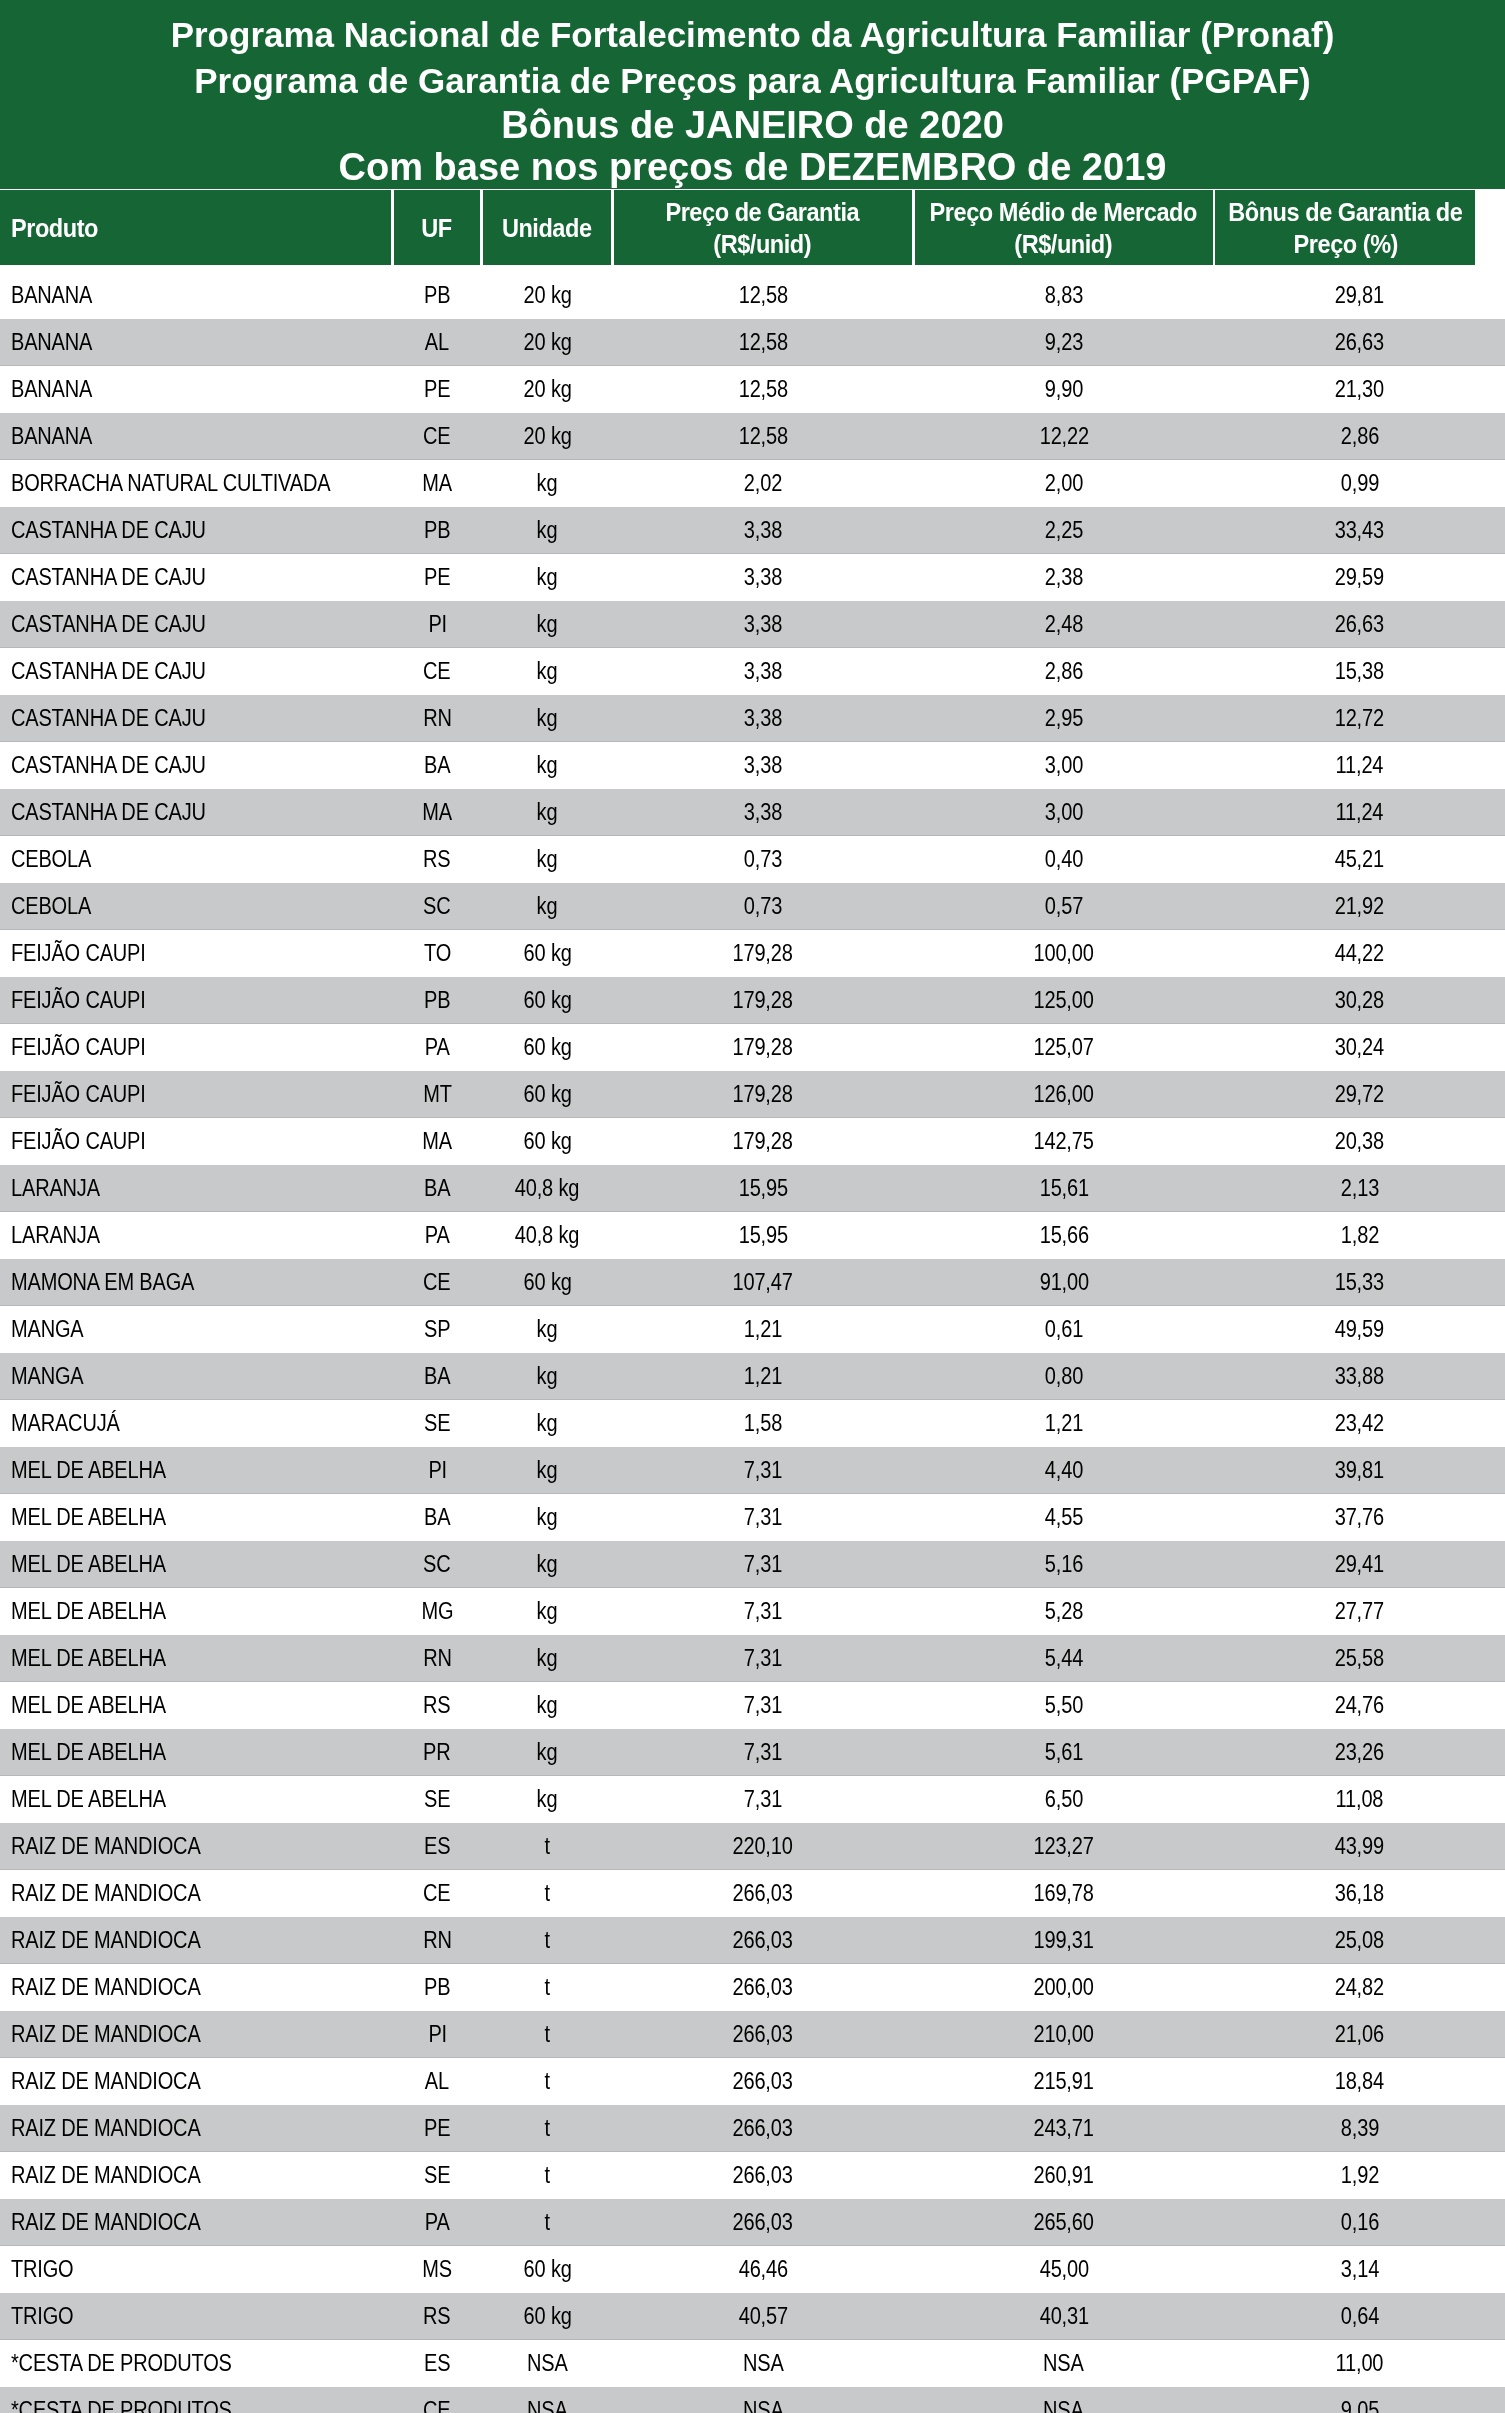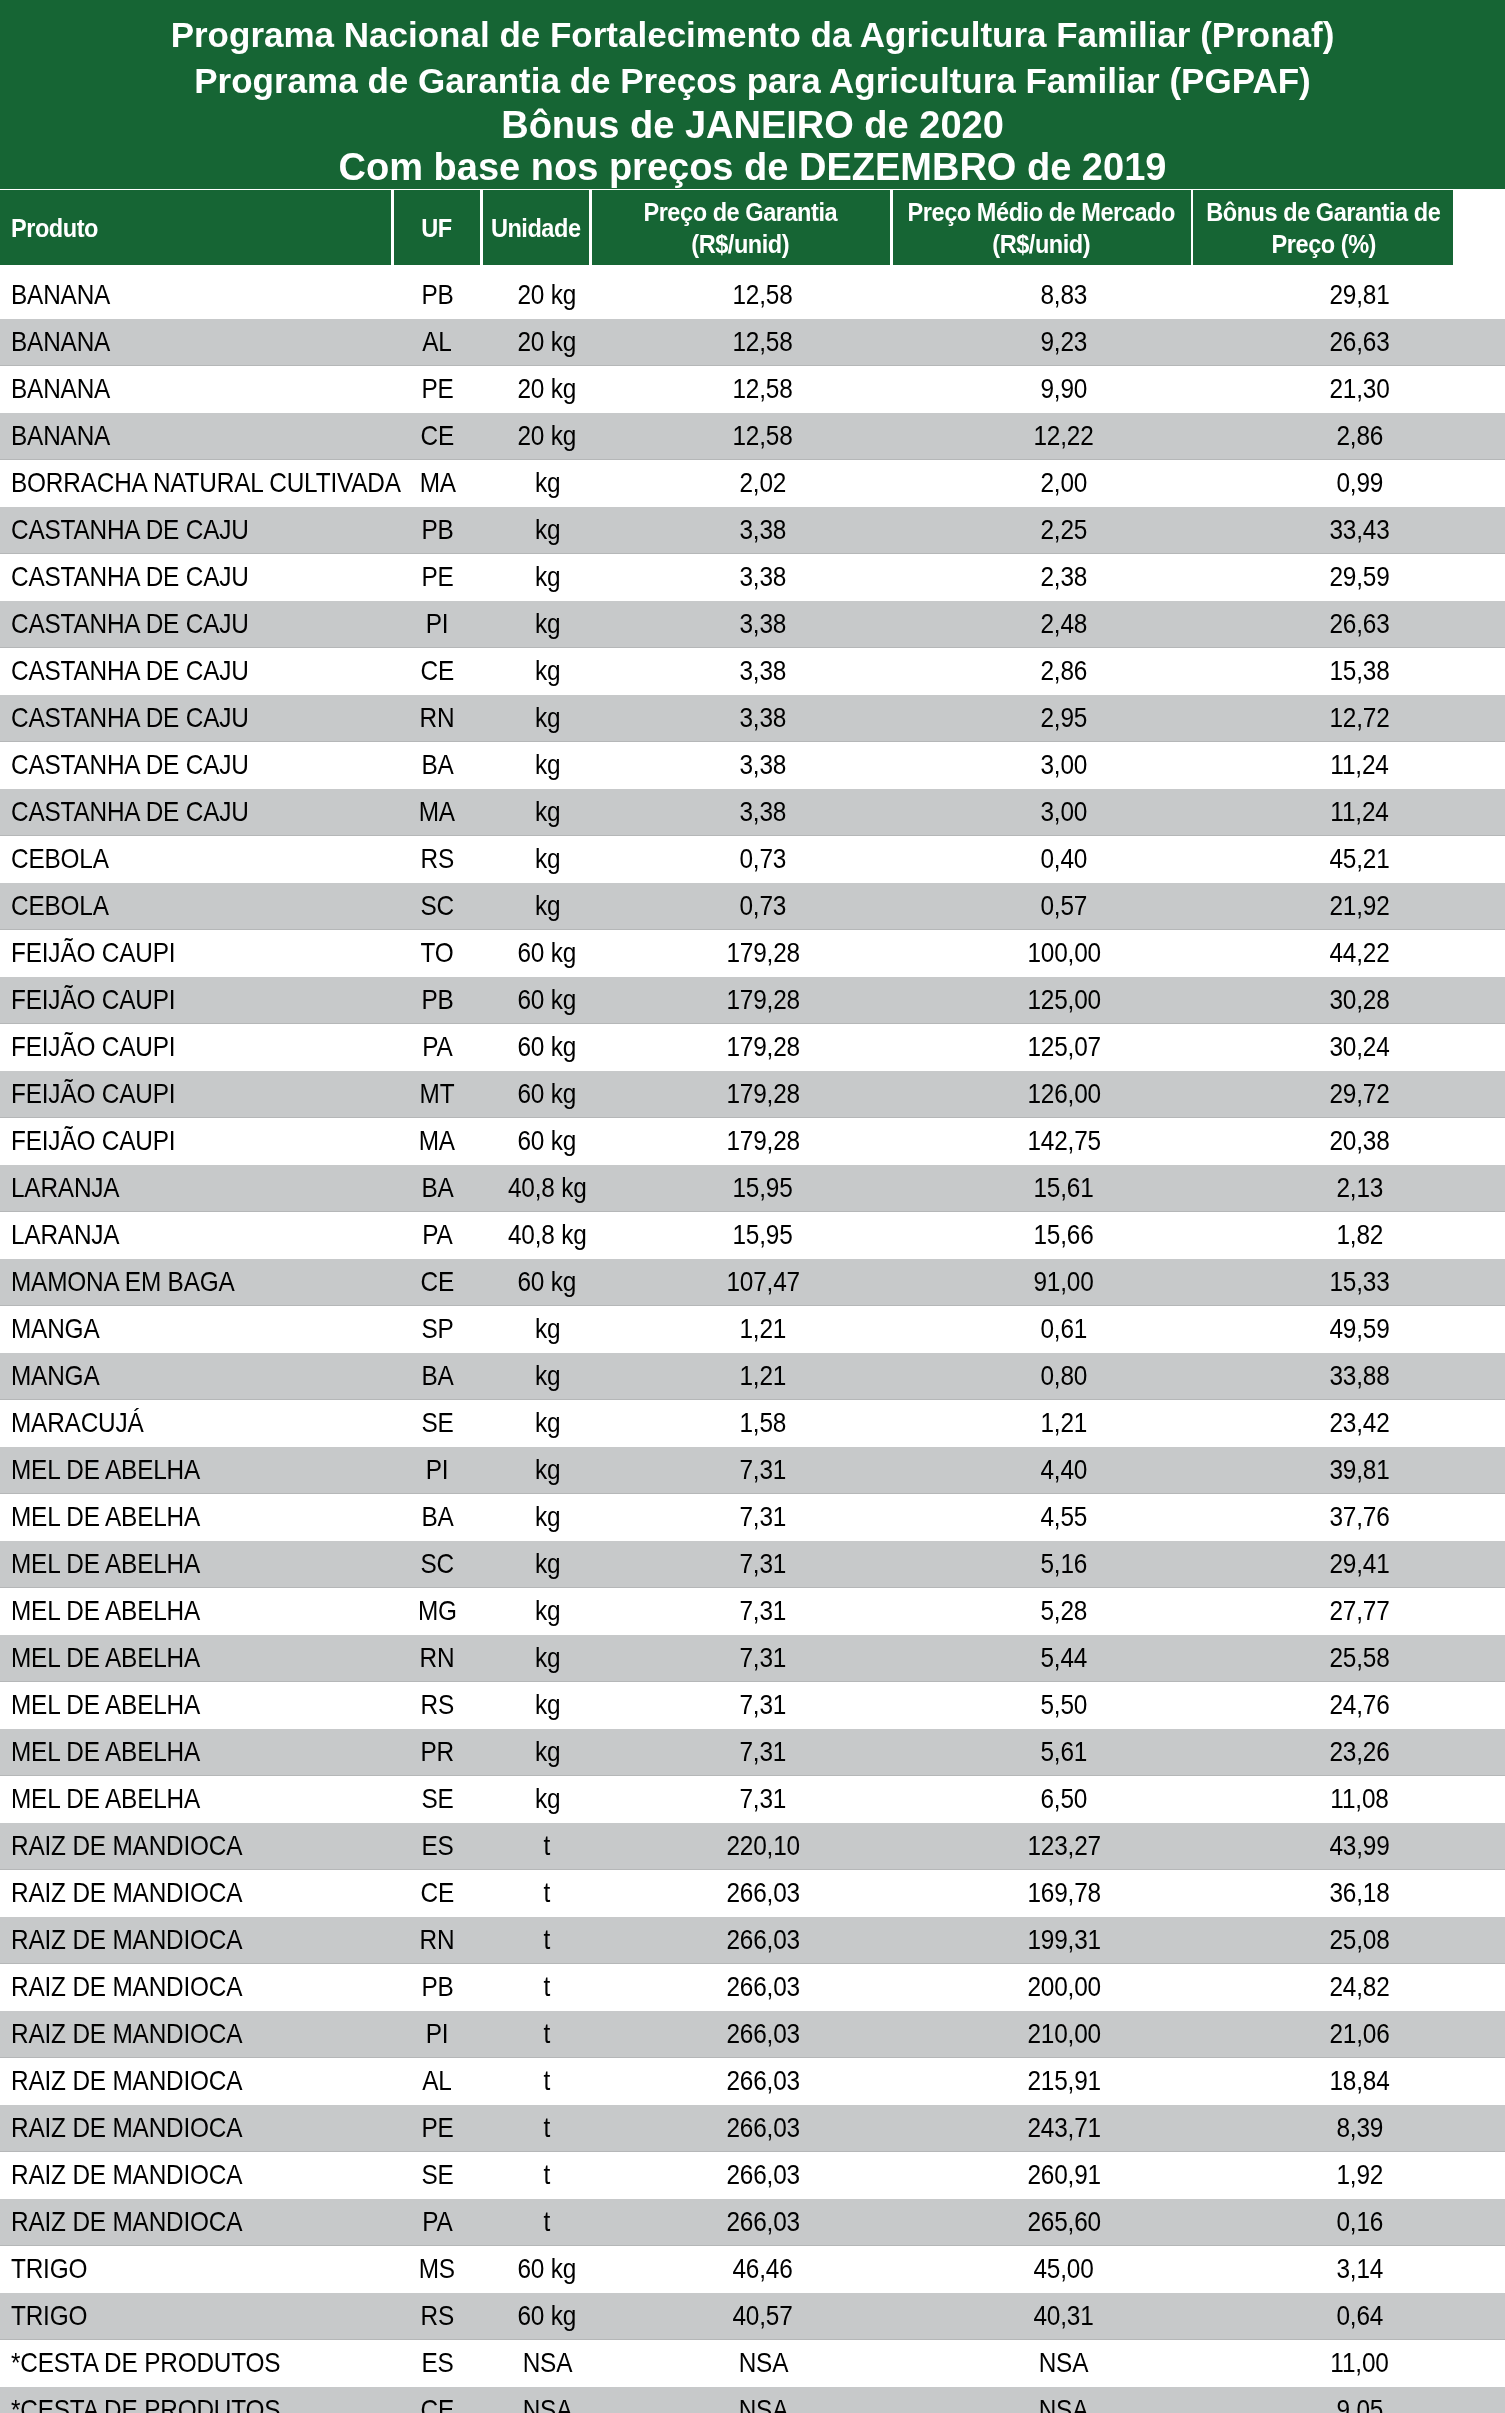--- a/index.html
+++ b/index.html
@@ -50,31 +50,31 @@
     flex-direction:column;
     justify-content:center;
     align-items:center;
     text-align:center;
     white-space:nowrap;
   }
   .hcell .hi{display:inline-block;transform:scaleX(0.92);transform-origin:center;}
   .h-produto{width:391px;align-items:flex-start;padding-left:10.6px;}
   .h-produto .hi{transform-origin:left;}
   .h-uf{width:86px;}
-  .h-unidade{width:106px;}
+  .h-unidade{width:128px;}
   .h-garantia{width:298px;}
   .h-mercado{width:298px;}
   .h-bonus{width:260px;}
   
   .table-body{width:1505px;}
   .row{
     display:flex;
     height:47px;
     align-items:center;
-    font-size:28px;
+    font-size:23px;
     letter-spacing:-0.2px;
     background:#ffffff;
   }
   .row:nth-child(even){
     background:var(--gray);
     box-shadow:inset 0 -1px 0 var(--divider);
   }
   .cell{
     display:flex;
     align-items:center;

